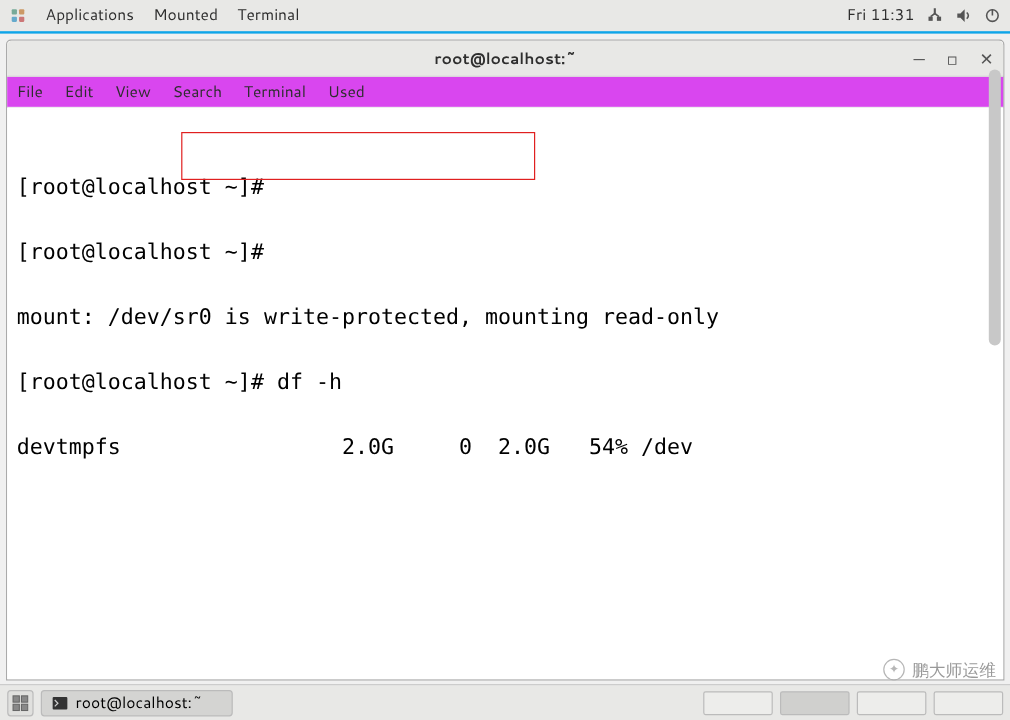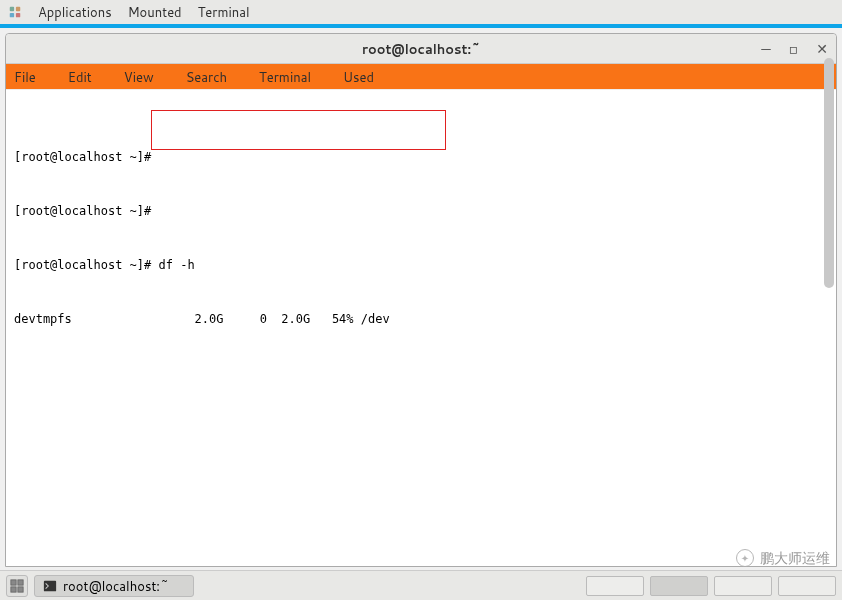--- a/index.html
+++ b/index.html
@@ -8,21 +8,21 @@
       font-size: 13px;
       background: #f0f0f0;
       width: 842px;
       height: 600px;
       overflow: hidden;
       position: relative;
     }
     .top-panel {
       height: 28px;
       background: #e8e8e6;
-      border-bottom: 4px solid #0ea5e9;
+      border-bottom: 2px solid #0ea5e9;
       display: flex;
       align-items: center;
       padding: 0 8px;
       gap: 16px;
     }
     .top-panel .left { display: flex; align-items: center; gap: 16px; }
     .top-panel .spacer { flex: 1; }
     .top-panel .right { display: flex; align-items: center; gap: 10px; }
     .top-panel .item { color: #2e2e2e; cursor: pointer; }
     .activities-icon {
@@ -57,34 +57,34 @@
     .window-controls {
       position: absolute;
       right: 8px;
       display: flex;
       gap: 18px;
       align-items: center;
     }
     .window-controls span { cursor: pointer; color: #555; font-size: 14px; line-height: 1; }
     .menubar {
       height: 26px;
-      background: #f97316;
+      background: #d946ef;
       border-bottom: 1px solid #eee;
       display: flex;
       align-items: center;
       padding: 0 8px;
-      gap: 32px;
+      gap: 18px;
     }
     .menubar .menu-item { color: #2e2e2e; cursor: pointer; }
     .terminal {
       flex: 1;
       background: #fff;
       padding: 4px 8px;
       font-family: "DejaVu Sans Mono", "Courier New", monospace;
-      font-size: 12px;
+      font-size: 18px;
       line-height: 18px;
       color: #000;
       white-space: pre;
       position: relative;
       overflow: hidden;
     }
     .term-line { white-space: pre; }
     .red-box {
       position: absolute;
       border: 1px solid #e02020;
@@ -175,20 +175,43 @@
           <rect x="9" y="2" width="5" height="5" fill="#c96" rx="1"></rect>
           <rect x="2" y="9" width="5" height="5" fill="#6ac" rx="1"></rect>
           <rect x="9" y="9" width="5" height="5" fill="#c77" rx="1"></rect>
         </svg>
     </span>
     <span class="item">Applications</span>
     <span class="item">Mounted</span>
     <span class="item">Terminal</span>
   </div>
   <div class="spacer"></div>
+  <div class="right">
+    <span class="item">Fri 11:31</span>
+    <span>
+      <svg class="icon-svg" viewBox="0 0 16 16">
+          <rect x="7" y="1" width="2" height="6" fill="#555"></rect>
+          <rect x="2" y="9" width="4" height="4" fill="#555"></rect>
+          <rect x="10" y="9" width="4" height="4" fill="#555"></rect>
+          <path d="M8 6 L4 9 M8 6 L12 9" stroke="#555" stroke-width="1.5" fill="none"></path>
+        </svg>
+    </span>
+    <span>
+      <svg class="icon-svg" viewBox="0 0 16 16">
+          <path d="M2 6 L5 6 L9 2 L9 14 L5 10 L2 10 Z" fill="#555"></path>
+          <path d="M11 5 Q14 8 11 11" stroke="#555" stroke-width="1.5" fill="none"></path>
+        </svg>
+    </span>
+    <span>
+      <svg class="icon-svg" viewBox="0 0 16 16">
+          <circle cx="8" cy="8" r="5.5" stroke="#555" stroke-width="1.5" fill="none"></circle>
+          <line x1="8" y1="2" x2="8" y2="8" stroke="#555" stroke-width="1.5"></line>
+        </svg>
+    </span>
+  </div>
 </div>
 
 <div class="window">
   <div class="titlebar">
     <span class="title">root@localhost:~</span>
     <div class="window-controls">
       <span>—</span>
       <span>▫</span>
       <span>✕</span>
     </div>
@@ -198,20 +221,21 @@
     <span class="menu-item">Edit</span>
     <span class="menu-item">View</span>
     <span class="menu-item">Search</span>
     <span class="menu-item">Terminal</span>
     <span class="menu-item">Used</span>
   </div>
   <div class="terminal">
     <div class="red-box" style="left:145px; top:20px; width:295px; height:40px;"></div>
     <div class="term-line">[root@localhost ~]#</div>
     <div class="term-line">[root@localhost ~]#</div>
+    <div class="term-line">mount: /dev/sr0 is write-protected, mounting read-only</div>
     <div class="term-line">[root@localhost ~]# df -h</div>
     <div class="term-line">devtmpfs                 2.0G     0  2.0G   54% /dev</div>
     
     
     
     
     
     
     
     

